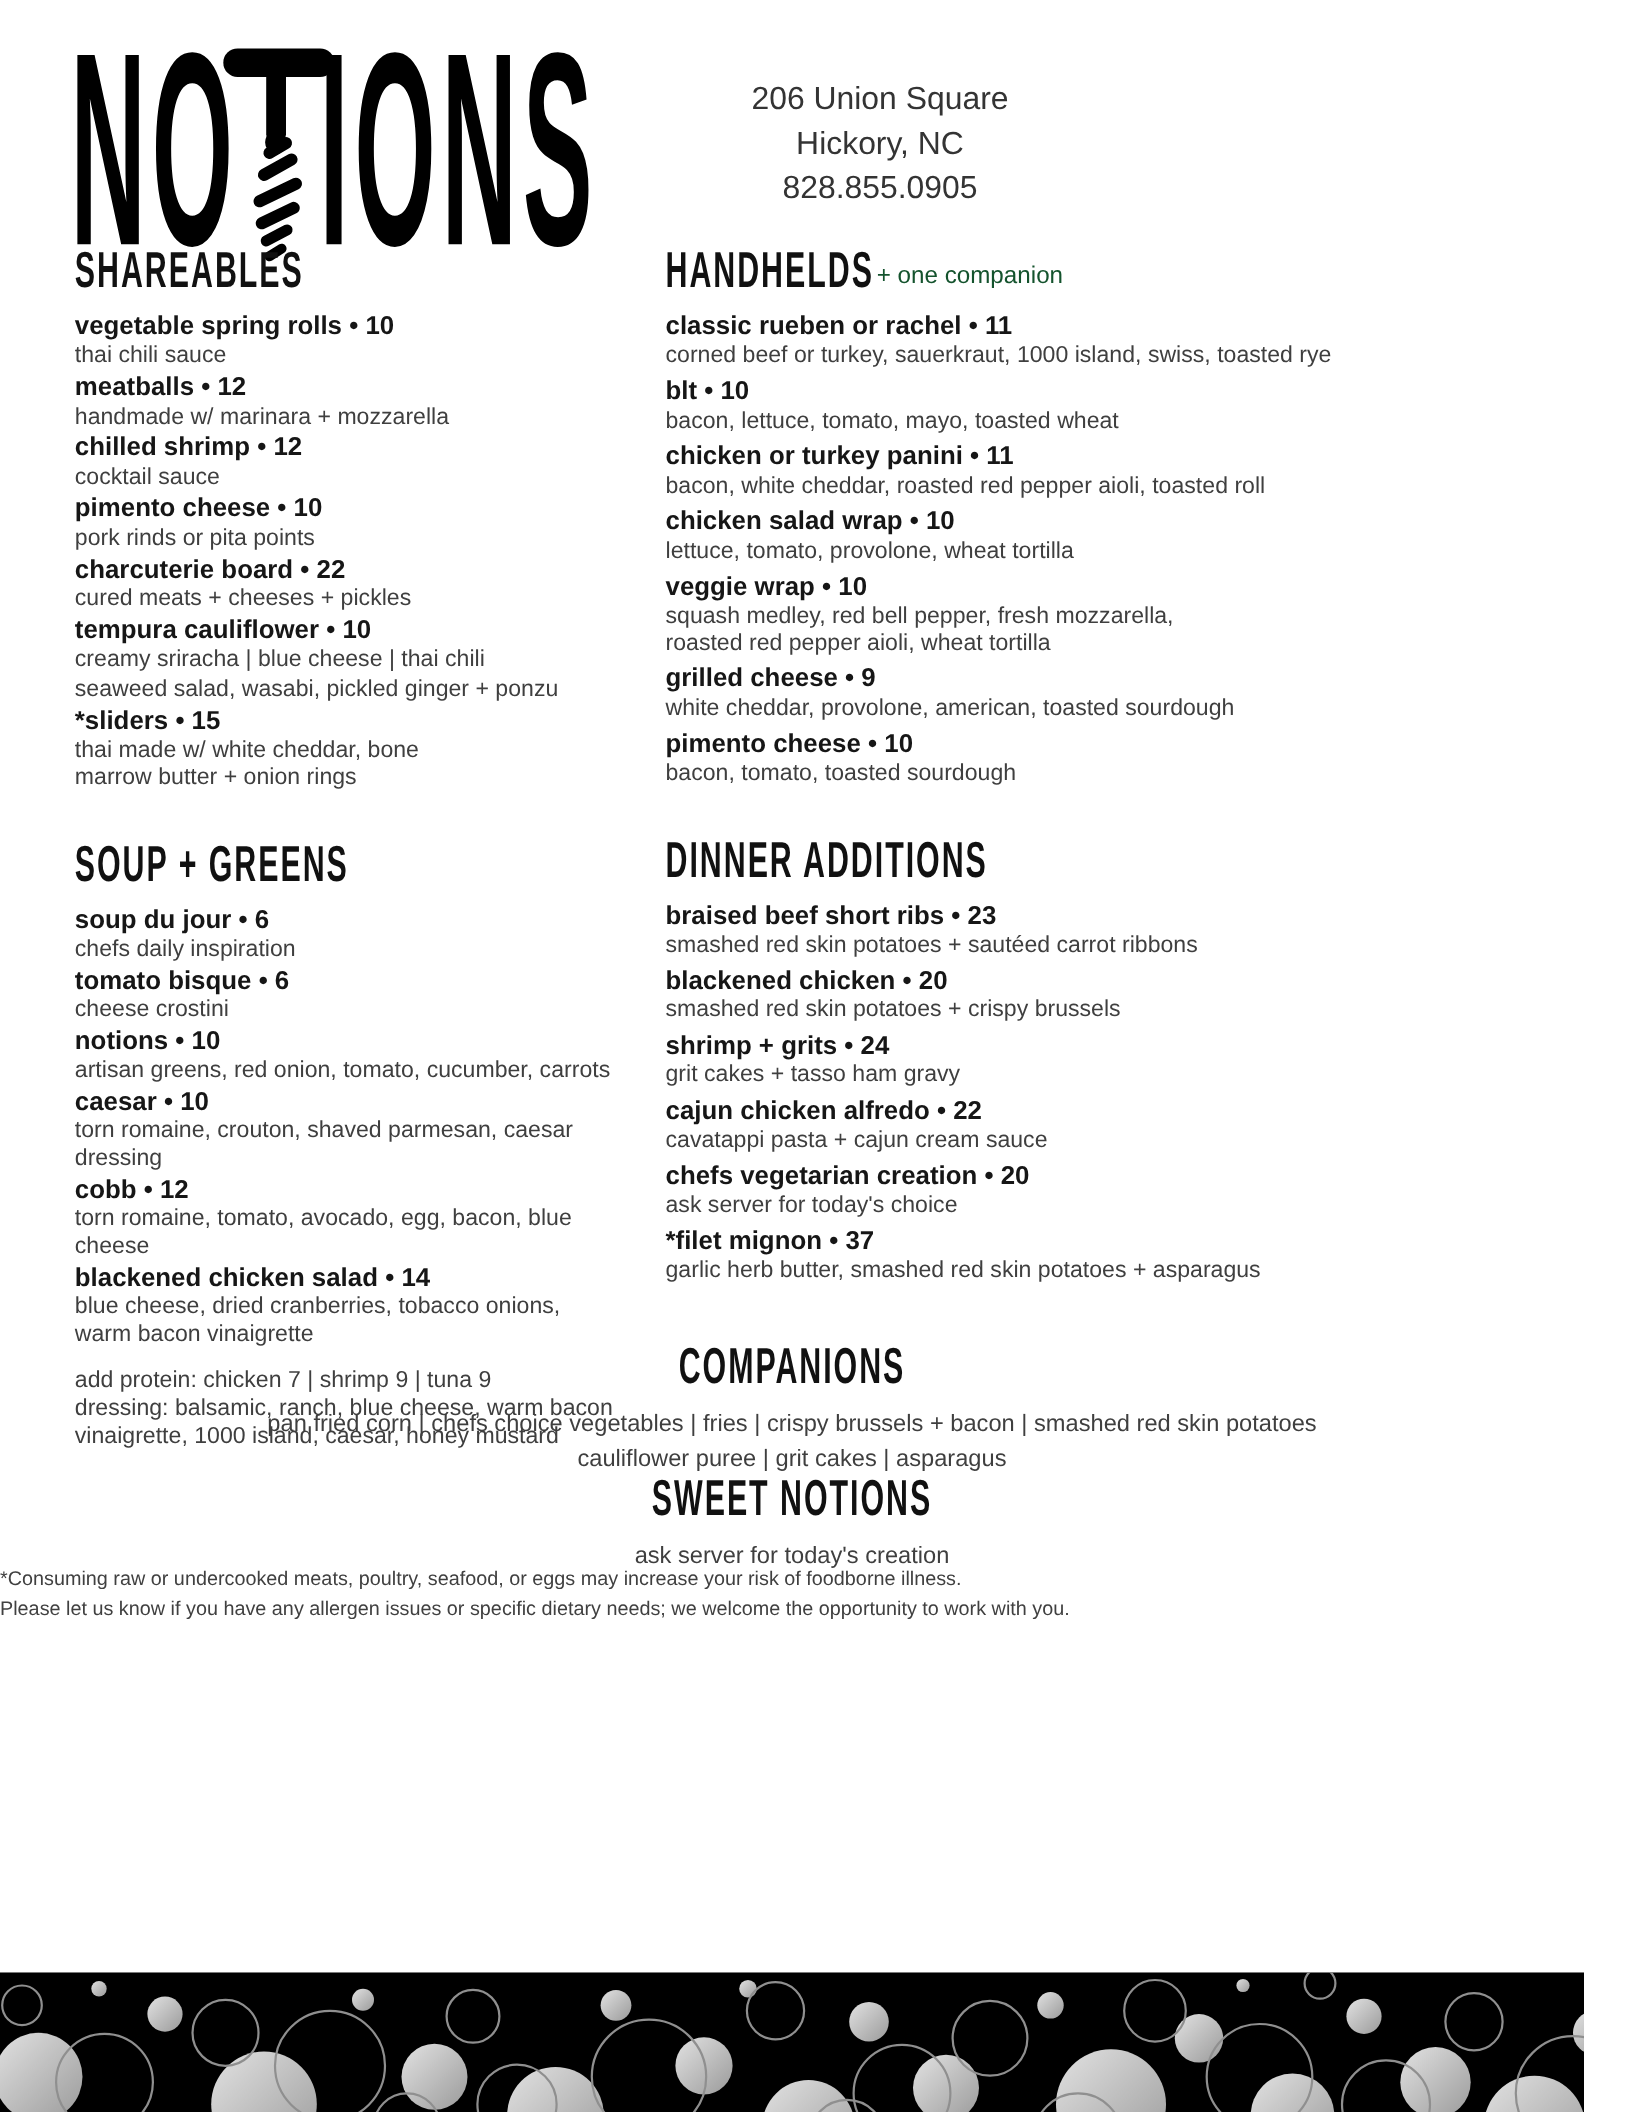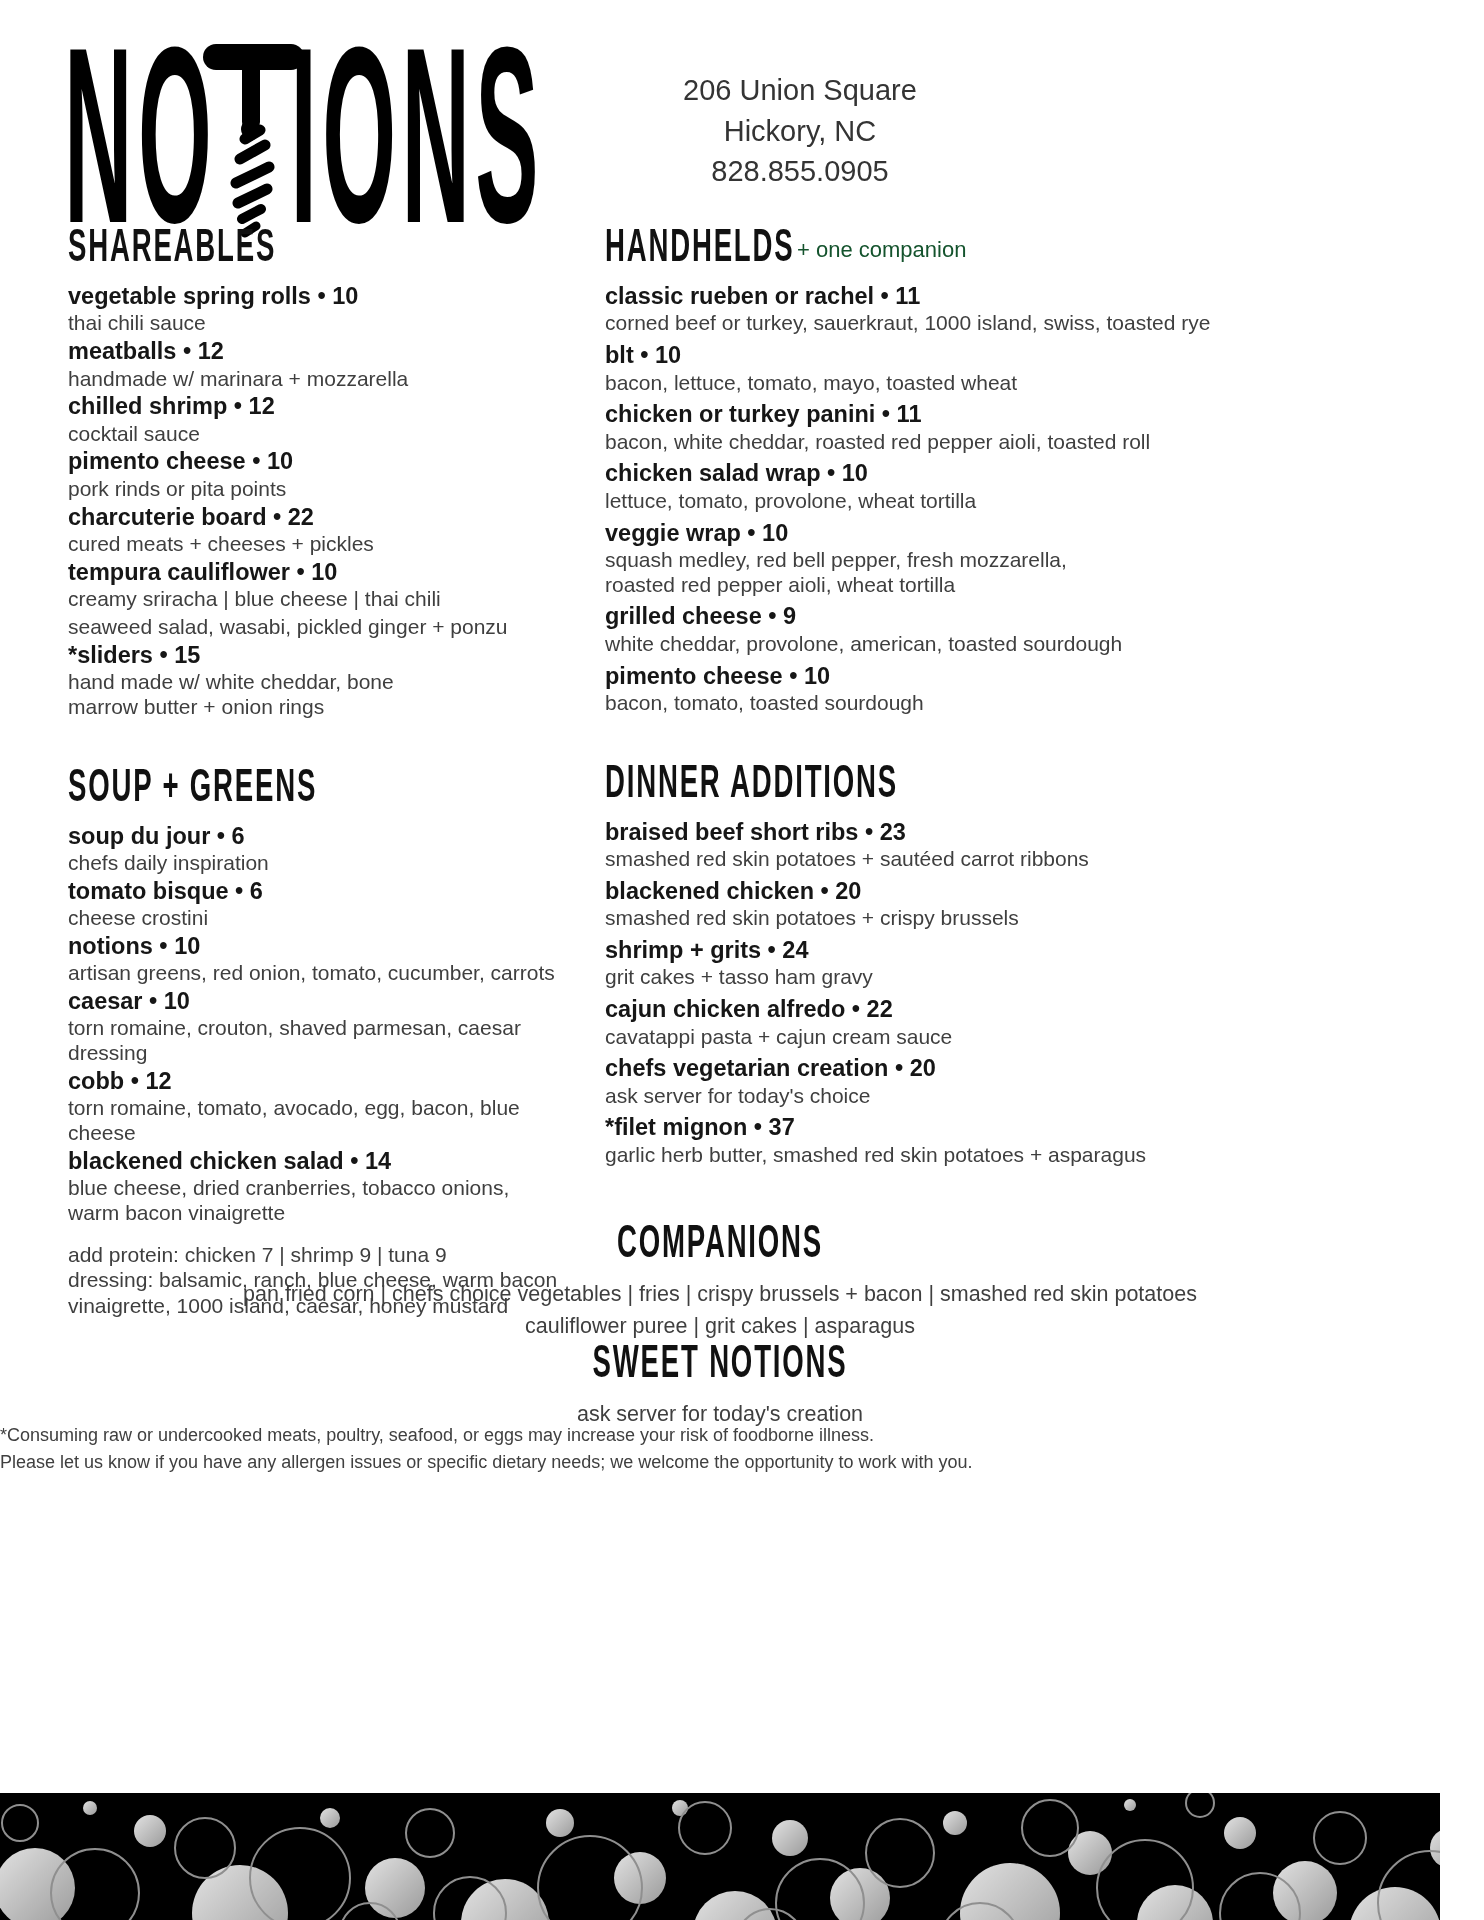--- a/index.html
+++ b/index.html
@@ -135,21 +135,21 @@
               <div class="item-label">tempura cauliflower • 10</div>
               <div class="item-desc">creamy sriracha | blue cheese | thai chili</div>
             </div>
 
             <div class="item gap">
               <div class="item-desc">seaweed salad, wasabi, pickled ginger + ponzu</div>
             </div>
 
             <div class="item gap">
               <div class="item-label">*sliders • 15</div>
-              <div class="item-desc">hand made w/ white cheddar, bone
+              <div class="item-desc">thai made w/ white cheddar, bone
 marrow butter + onion rings</div>
             </div>
           </div>
       </div>
 
       <div class="sec-gap"></div>
 
       <div class="section">
         <div class="sec-head-row">
           <div class="sec-h">SOUP + GREENS</div>

